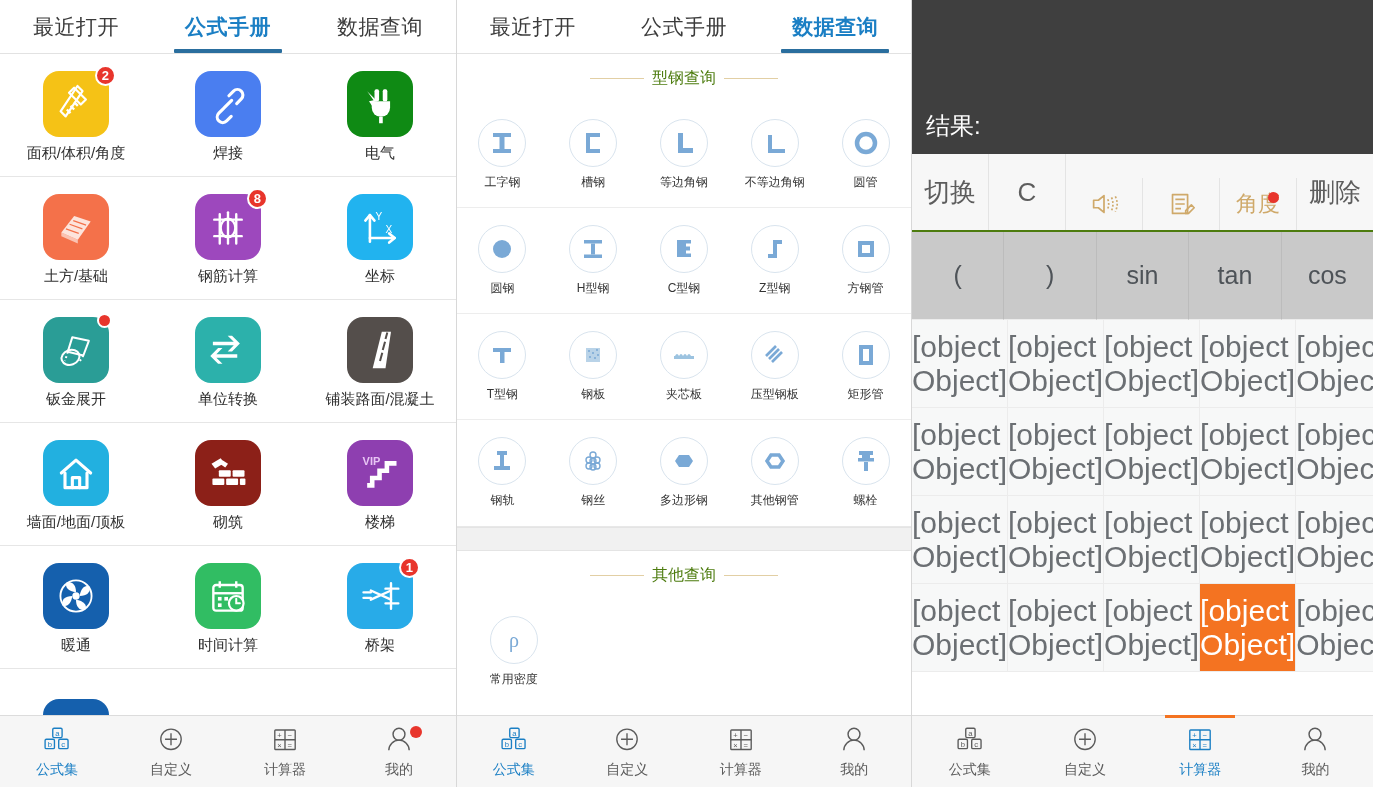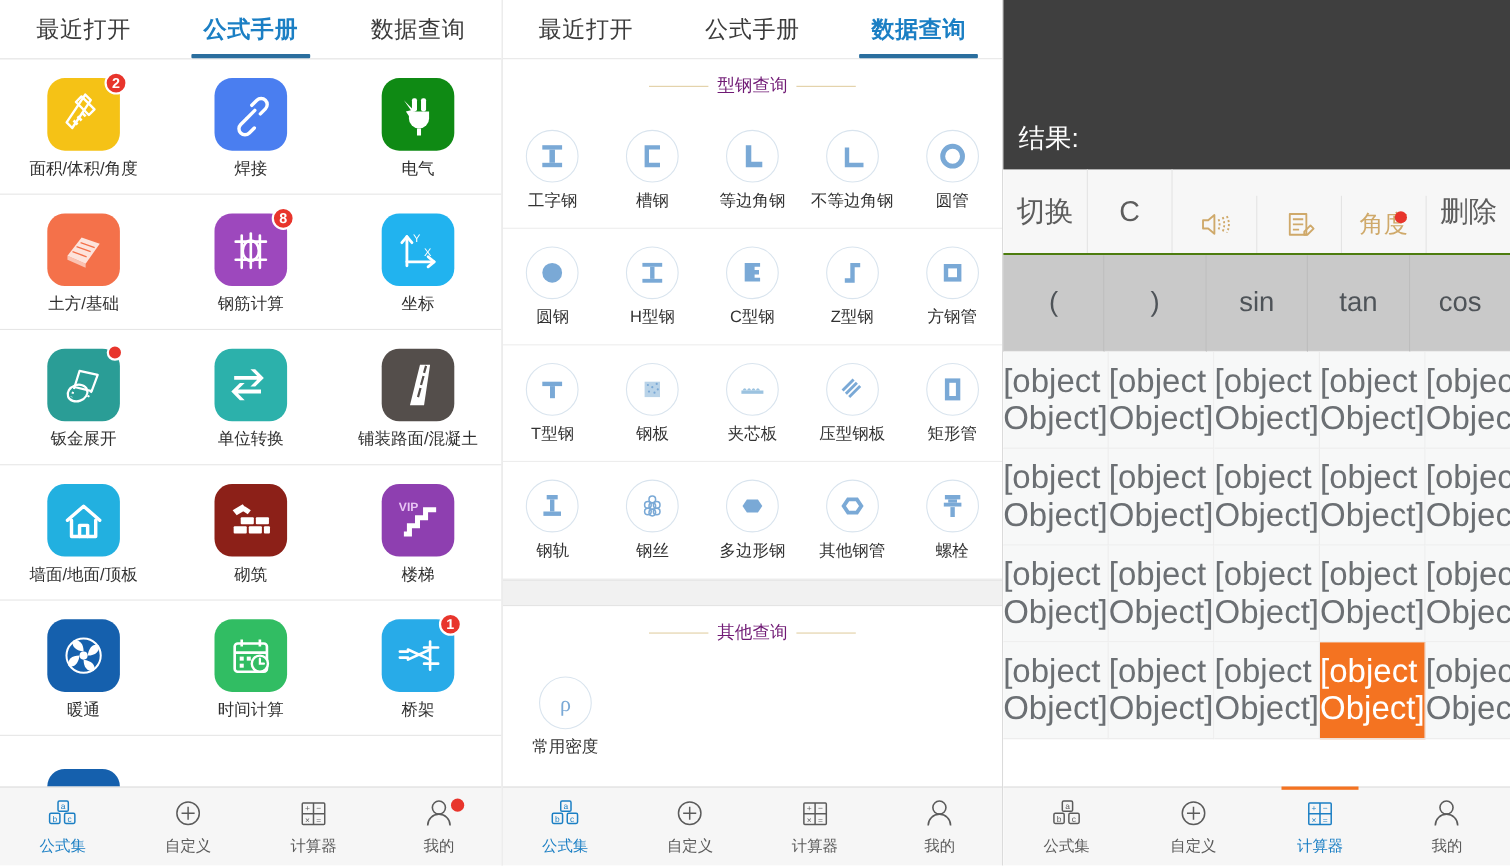--- a/index.html
+++ b/index.html
@@ -54,36 +54,36 @@
     border-radius: 11px; background: #e8352c; color: #fff; font-size: 13px;
     display: flex; align-items: center; justify-content: center;
     font-weight: bold; padding: 0 5px; border: 2px solid #fff;
   }
   .badge.dot { min-width: 15px; width: 15px; height: 15px; padding: 0; top: -4px; right: -3px; }
 
   
   .dq-body { height: 733px; overflow: hidden; background: #fff; }
   .section-title {
     display: flex; align-items: center; justify-content: center;
-    color: #701a75; font-size: 16px; height: 48px; gap: 8px;
+    color: #4d7c0f; font-size: 16px; height: 48px; gap: 8px;
   }
   .section-title .rule { width: 54px; height: 1px; background: #e2cfa4; display: block; }
   .dq-rowgroup { border-bottom: 1px solid #e8e8e8; }
   .dq-row { display: flex; height: 106px; }
   .dq-row.sep { border-bottom: 1px solid #ededed; }
   .dq-cell {
     flex: 1; display: flex; flex-direction: column; align-items: center;
     justify-content: center; gap: 7px;
   }
   .dq-circle {
     width: 48px; height: 48px; border-radius: 50%; border: 1px solid #d9e4ee;
     display: flex; align-items: center; justify-content: center; background: #fff;
   }
   .dq-circle svg { width: 30px; height: 30px; }
-  .dq-label { font-size: 15px; color: #333; }
+  .dq-label { font-size: 12px; color: #333; }
   .dq-spacer { height: 24px; background: #f1f1f1; border-top: 1px solid #e4e4e4;
                border-bottom: 1px solid #e4e4e4; }
 
   
   .calc-display {
     height: 154px; background: #3f3f3f; position: relative;
   }
   .calc-expr {
     position: absolute; right: 14px; top: 12px; color: #eee; font-size: 26px;
   }

